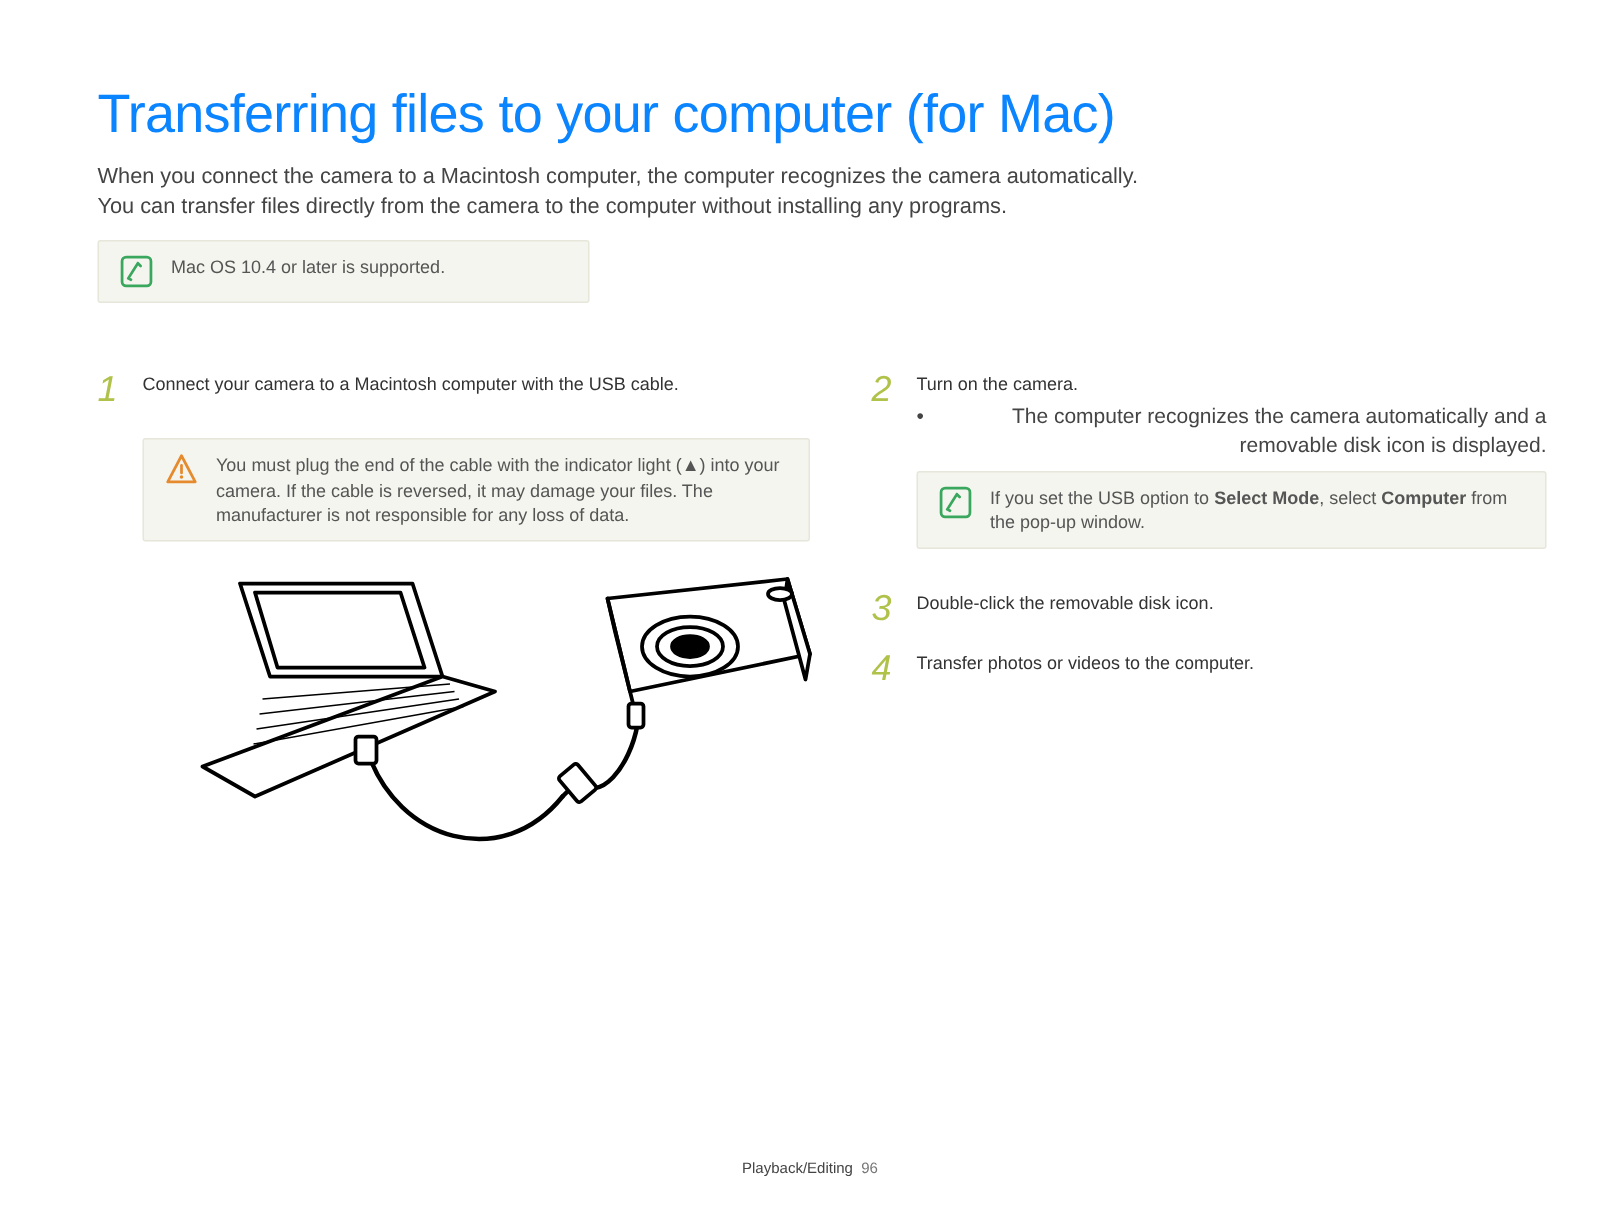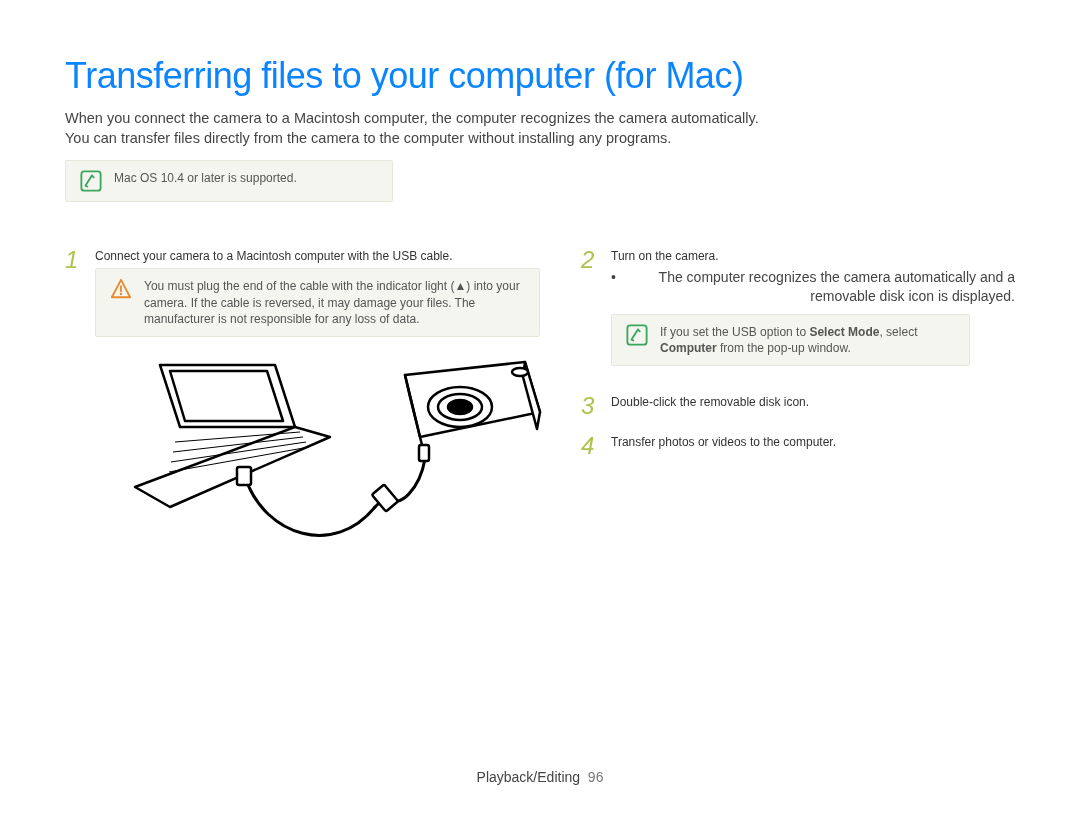--- a/index.html
+++ b/index.html
@@ -105,21 +105,21 @@
   .diagram {
     margin-top: 20px;
     margin-left: 30px;
     width: 420px; height: 190px;
   }
   .footer {
     position: absolute;
     bottom: 30px;
     left: 0; right: 0;
     text-align: center;
-    font-size: 14px;
+    font-size: 10px;
     color: #444;
   }
   .footer .pg { color: #777; }
   strong { font-weight: 700; }
 </style>
 </head>
 <body>
 
 <div class="page">
 
@@ -142,21 +142,21 @@
 
   <div class="columns">
 
     <div class="col">
 
       <div class="step">
         <div class="step-num">1</div>
         <div class="step-body">
           <p class="step-text">Connect your camera to a Macintosh computer with the USB cable.</p>
 
-          <div class="note-box mid" style="margin-top:4px;">
+          <div class="note-box mid" style="margin-top:28px;">
             <span class="warn-icon">
               <svg viewBox="0 0 24 24">
                 <path d="M12 2 L22 21 L2 21 Z" fill="none" stroke="#e68a2e" stroke-width="2" stroke-linejoin="round"></path>
                 <line x1="12" y1="9" x2="12" y2="14.5" stroke="#e68a2e" stroke-width="2" stroke-linecap="round"></line>
                 <circle cx="12" cy="17.5" r="1.3" fill="#e68a2e"></circle>
               </svg>
             </span>
             <span>
               <span>You must plug the end of the cable with the indicator light (</span><span style="display:inline-block;vertical-align:baseline;">▲</span><span>) into your camera. If the cable is reversed, it may damage your files. The manufacturer is not responsible for any loss of data.</span>
             </span>
@@ -209,21 +209,21 @@
     </div>
 
     <div class="col">
 
       <div class="step">
         <div class="step-num">2</div>
         <div class="step-body">
           <p class="step-text">Turn on the camera.</p>
           <p class="sub-bullet">The computer recognizes the camera automatically and a removable disk icon is displayed.</p>
 
-          <div class="note-box" style="width:359px;margin-top:6px;">
+          <div class="note-box" style="width:420px;margin-top:6px;">
             <span class="note-icon">
               <svg viewBox="0 0 24 24">
                 <rect x="1.5" y="1.5" width="21" height="21" rx="3" ry="3" fill="none" stroke="#3aa75e" stroke-width="2"></rect>
                 <path d="M6 17 L13 6 M13 6 L15 8 M6 17 L8 18" fill="none" stroke="#3aa75e" stroke-width="2" stroke-linecap="round"></path>
               </svg>
             </span>
             <span>
               <span>If you set the USB option to </span><strong>Select Mode</strong><span>, select </span><strong>Computer</strong><span> from the pop-up window.</span>
             </span>
           </div>

